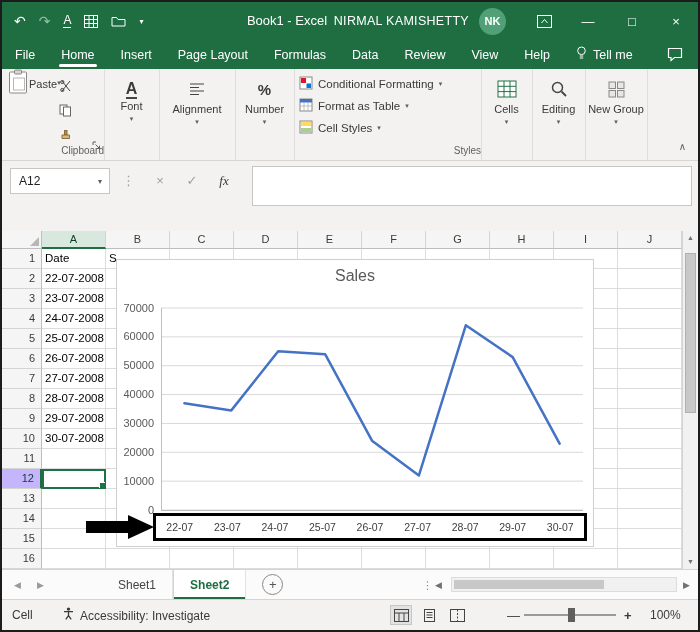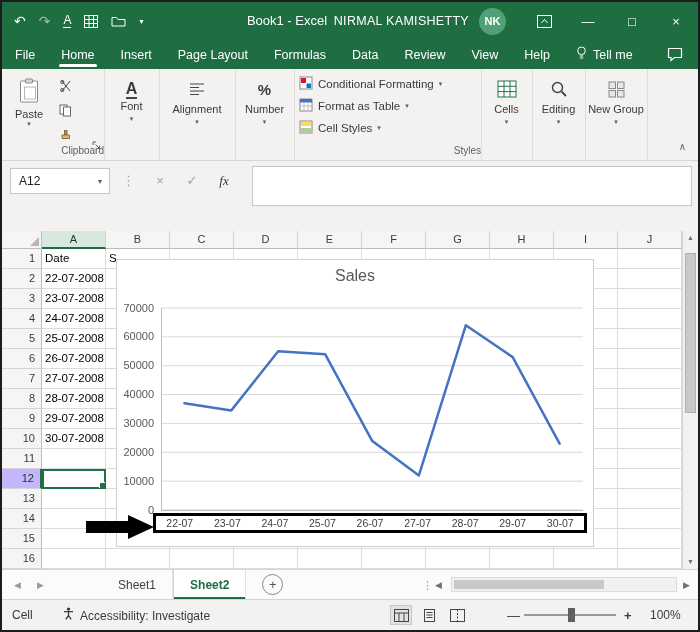--- a/index.html
+++ b/index.html
@@ -31,21 +31,21 @@
   .rgroup{position:absolute;top:0;bottom:0;border-right:1px solid #e0dedc}
   .g-clip{left:0;width:102px}.g-font{left:102px;width:55px}.g-align{left:157px;width:76px}.g-num{left:233px;width:59px}
   .g-styles{left:292px;width:187px}.g-cells{left:479px;width:51px}.g-edit{left:530px;width:53px}.g-new{left:583px;width:62px}
   .vbtn{display:flex;flex-direction:column;align-items:center;padding-top:7px;height:100%;box-sizing:border-box;font-size:11px;color:#3b3a39;text-align:center}
   .vbtn .ic{height:26px;display:flex;align-items:center;justify-content:center}
   .vbtn .lbl{margin-top:1px;line-height:1.15}
   .dd{font-size:7px;color:#605e5c}
   .vbtn .dd{margin-top:2px}
   .fonticon{font-weight:bold;font-size:16px;color:#3b3a39;border-bottom:2px solid #444;line-height:1;height:auto !important;margin-top:5px}
   .pcticon{font-weight:bold;font-size:15px;color:#3b3a39}
-  .paste{position:absolute;left:5px;top:9px;width:44px;display:flex;flex-direction:column;align-items:center;font-size:11px;color:#3b3a39}
+  .paste{position:absolute;left:5px;top:0;width:44px;display:flex;align-items:center;font-size:11px;color:#3b3a39}
   .paste .lbl{margin-top:2px}
   .minis{position:absolute;left:57px;top:9px;display:flex;flex-direction:column;gap:7px;align-items:center}
   .gl{position:absolute;bottom:4px;left:0;right:0;text-align:right;font-size:10px;color:#605e5c}
   .launcher{position:absolute;right:3px;bottom:6px}
   .style-row{position:absolute;left:5px;display:flex;align-items:center;gap:5px;font-size:11.5px;color:#3b3a39;height:20px;white-space:nowrap}
   .sr1{top:5px}.sr2{top:27px}.sr3{top:49px}
   .collapse{position:absolute;right:12px;bottom:8px;font-size:10px;color:#605e5c}
 
   
   .fbar{position:absolute;top:159px;left:0;right:0;height:70px;background:#f3f2f1}
@@ -74,21 +74,21 @@
   .cell.selected::after{content:"";position:absolute;right:0;bottom:0;width:5px;height:5px;background:#1e7145;border-left:1px solid #fff;border-top:1px solid #fff}
   .vscroll{position:absolute;top:229px;left:680px;width:16px;height:338px;background:#f1f1f1;border-left:1px solid #d4d4d4;box-sizing:border-box}
   .vs-up{position:absolute;top:3px;left:0;width:100%;text-align:center;font-size:7px;color:#707070}
   .vs-thumb{position:absolute;top:22px;left:2px;width:11px;height:160px;background:#c8c8c8;border:1px solid #b0b0b0;box-sizing:border-box}
   .vs-down{position:absolute;bottom:4px;left:0;width:100%;text-align:center;font-size:7px;color:#707070}
 
   
   .chart{position:absolute;left:114px;top:257px;width:478px;height:288px;background:#fff;border:1px solid #d0cece;box-sizing:border-box;z-index:5}
   .chart-title{position:absolute;top:7px;left:0;right:0;text-align:center;font-size:16px;color:#595959}
   .plot{position:absolute;left:0;top:0}
-  .xbox{position:absolute;left:36px;top:253px;width:434px;height:20px;box-sizing:border-box;border:3px solid #000;display:flex;background:#fff}
+  .xbox{position:absolute;left:36px;top:253px;width:434px;height:28px;box-sizing:border-box;border:3px solid #000;display:flex;background:#fff}
   .xlabel{flex:1;display:flex;align-items:center;justify-content:center;font-size:10.5px;color:#404040}
   .arrow{position:absolute;left:84px;top:511px;z-index:6}
 
   
   .sheetbar{position:absolute;top:567px;left:0;right:0;height:30px;background:#fbfbfb;border-top:1px solid #d4d4d4;box-sizing:border-box;font-size:12px;color:#444}
   .snav{position:absolute;left:12px;top:0;height:100%;display:flex;align-items:center;gap:16px;color:#9a9a9a;font-size:9px}
   .stabs{position:absolute;left:100px;top:0;height:100%;display:flex;align-items:stretch}
   .stab{padding:0 16px;display:flex;align-items:center;border-right:1px solid #e2e2e2}
   .stab.active{background:#fff;color:#1e6e42;font-weight:bold;border-left:1px solid #d4d4d4;box-shadow:inset 0 -2px 0 #1e6e42}
   .addsheet{width:19px;height:19px;border:1px solid #8a8886;border-radius:50%;display:flex;align-items:center;justify-content:center;font-size:13px;color:#555;align-self:center;margin-left:16px}

